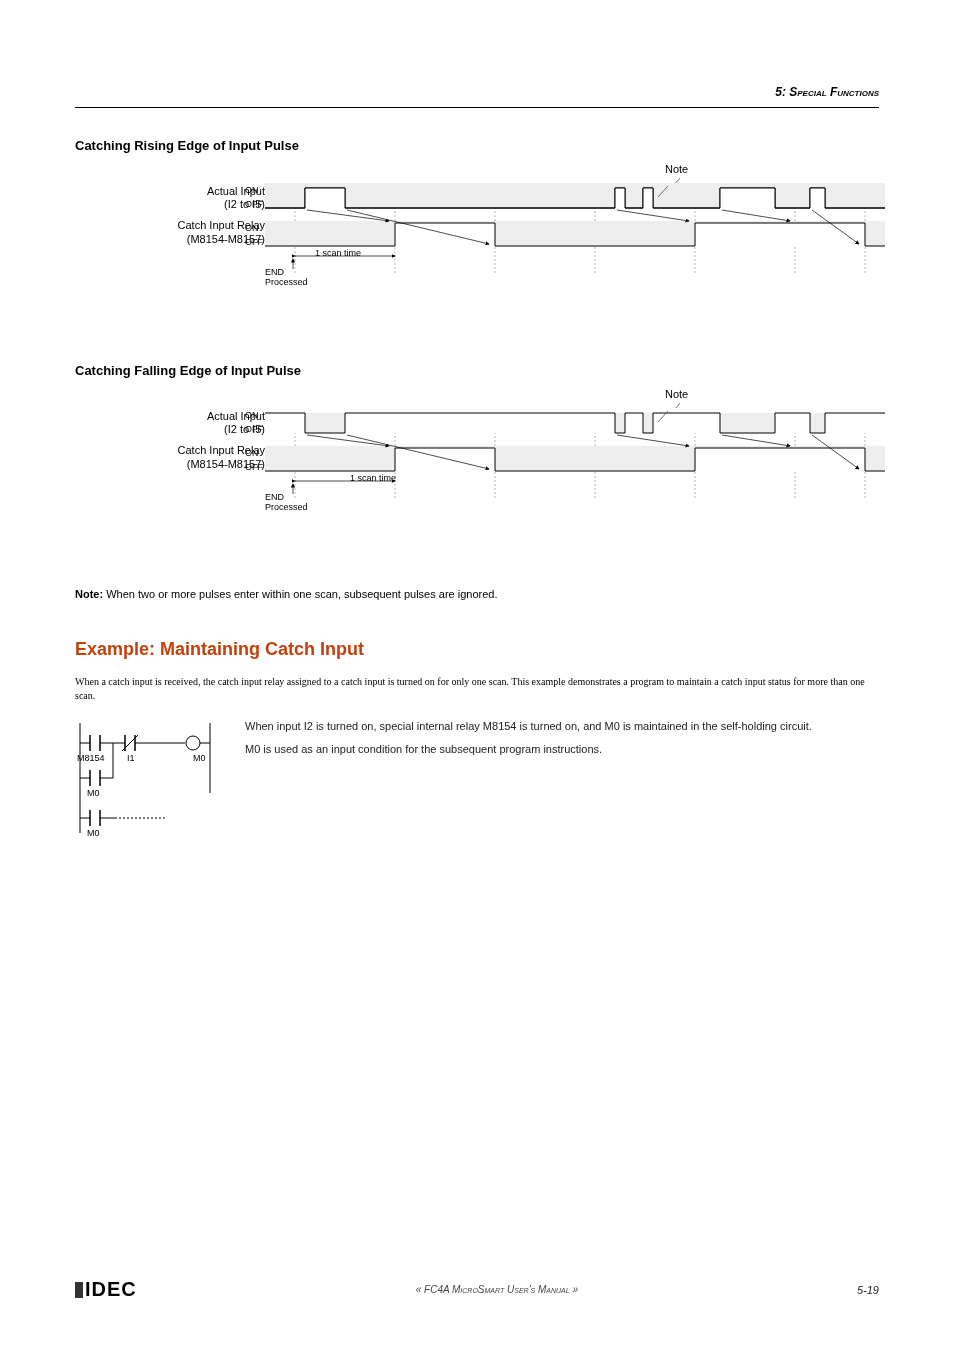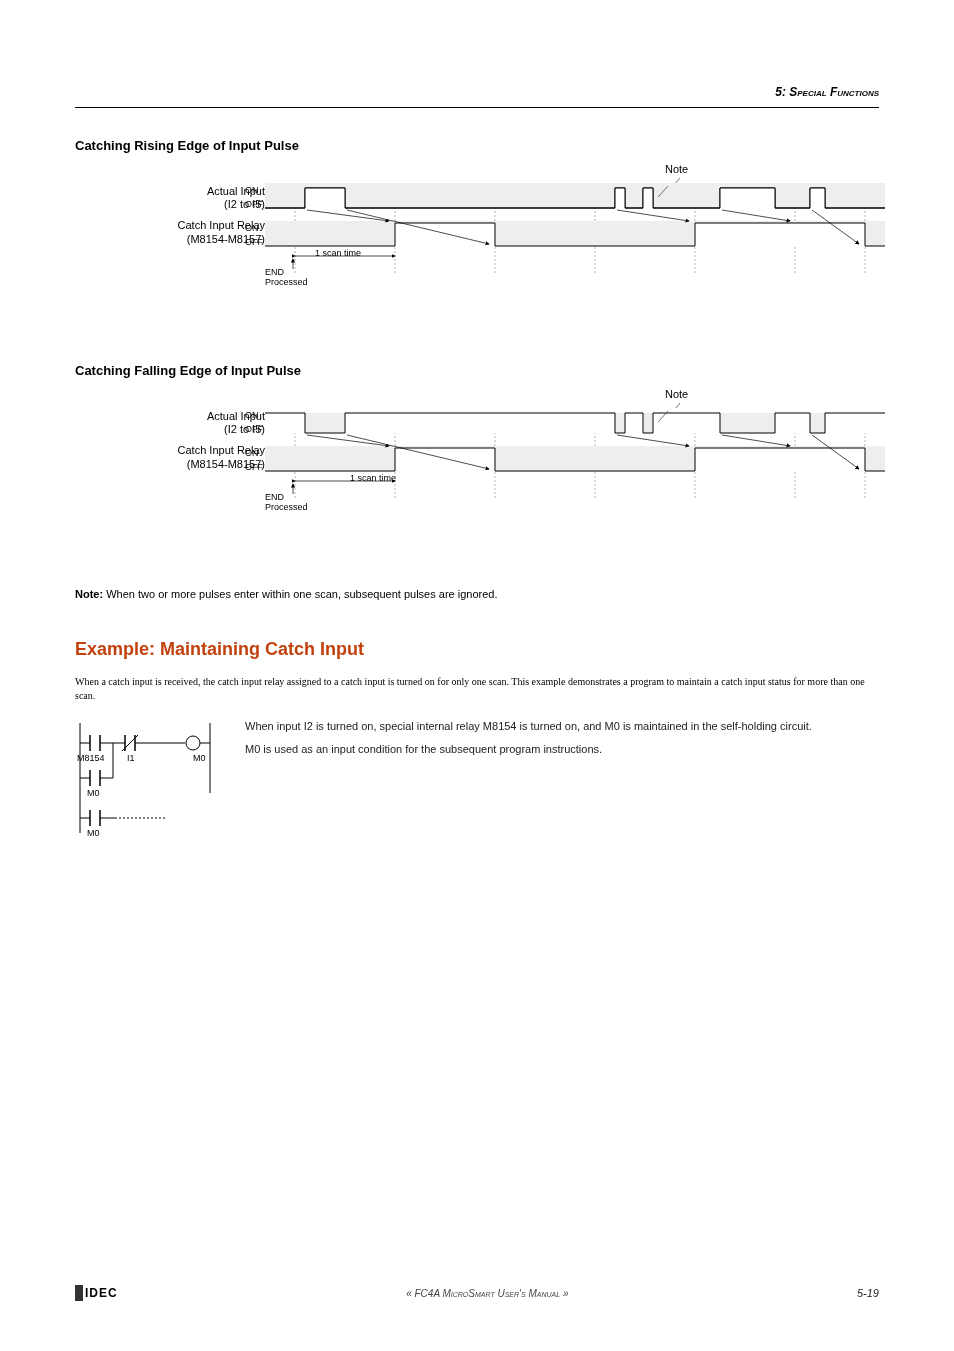--- a/index.html
+++ b/index.html
@@ -123,21 +123,21 @@
     }
     .footer-page {
       font-style: italic;
       font-size: 11px;
       color: #222;
     }
     .idec-logo {
       display: flex;
       align-items: center;
       font-weight: bold;
-      font-size: 12px;
+      font-size: 20px;
       letter-spacing: 1px;
     }
     .idec-logo .box {
       width: 8px;
       height: 16px;
       background: #333;
       margin-right: 2px;
     }
   </style>
 </head>

